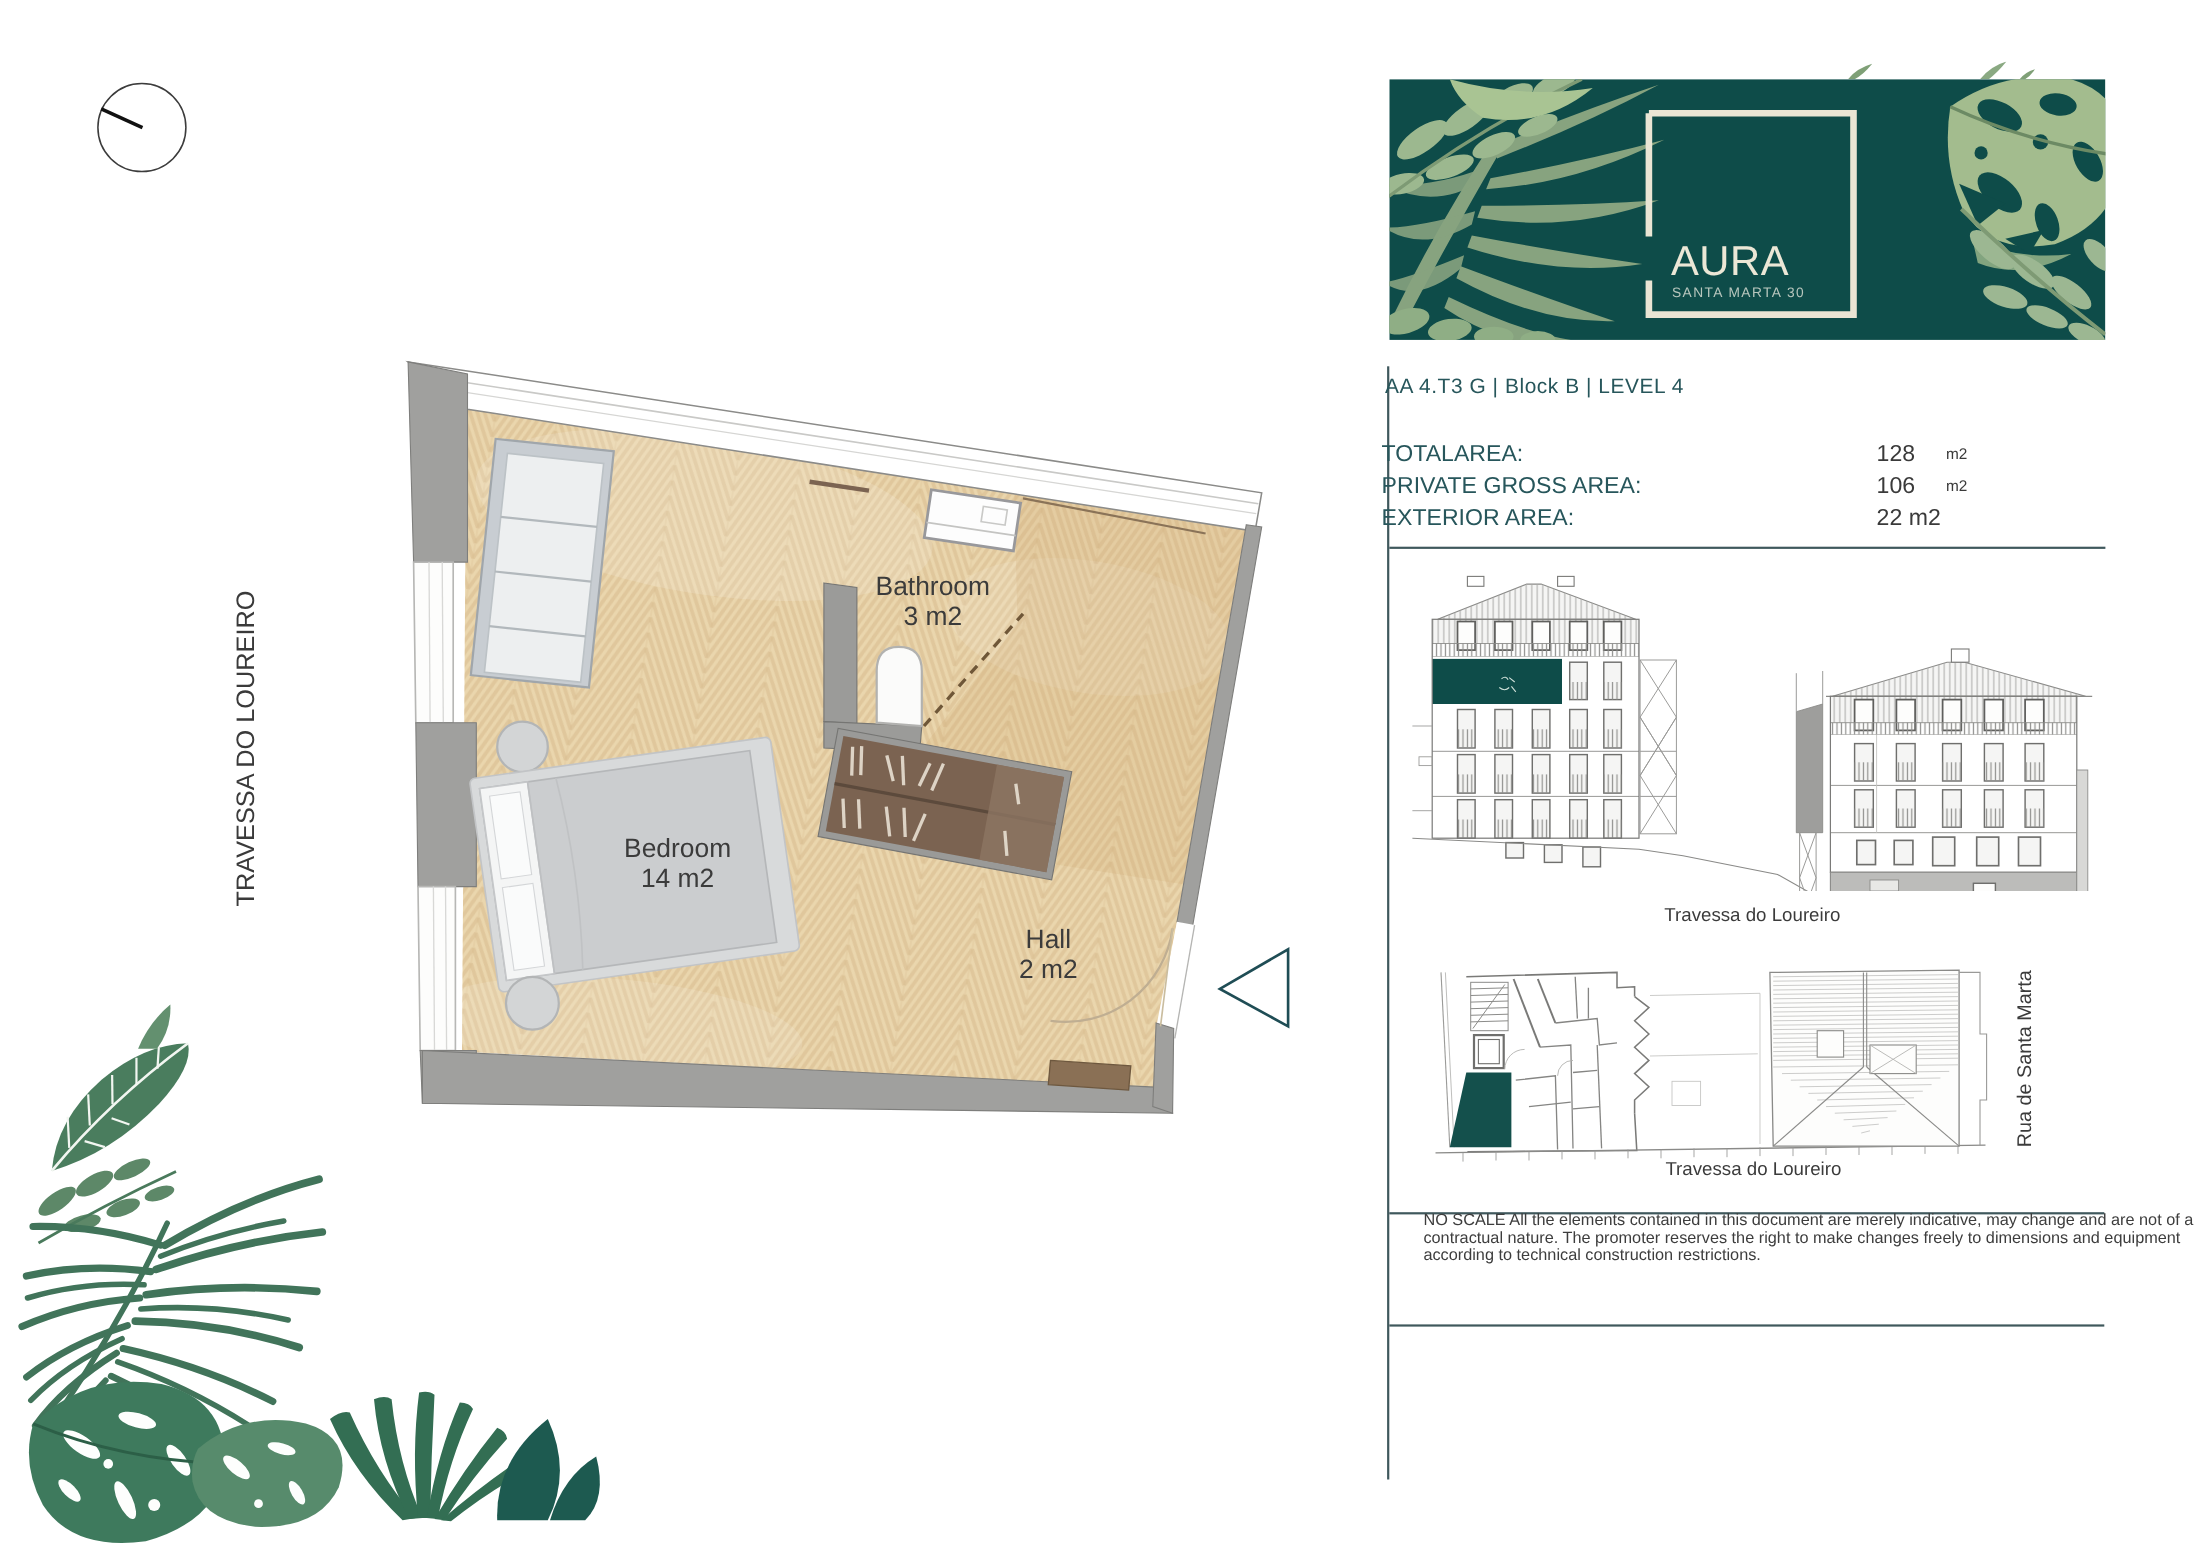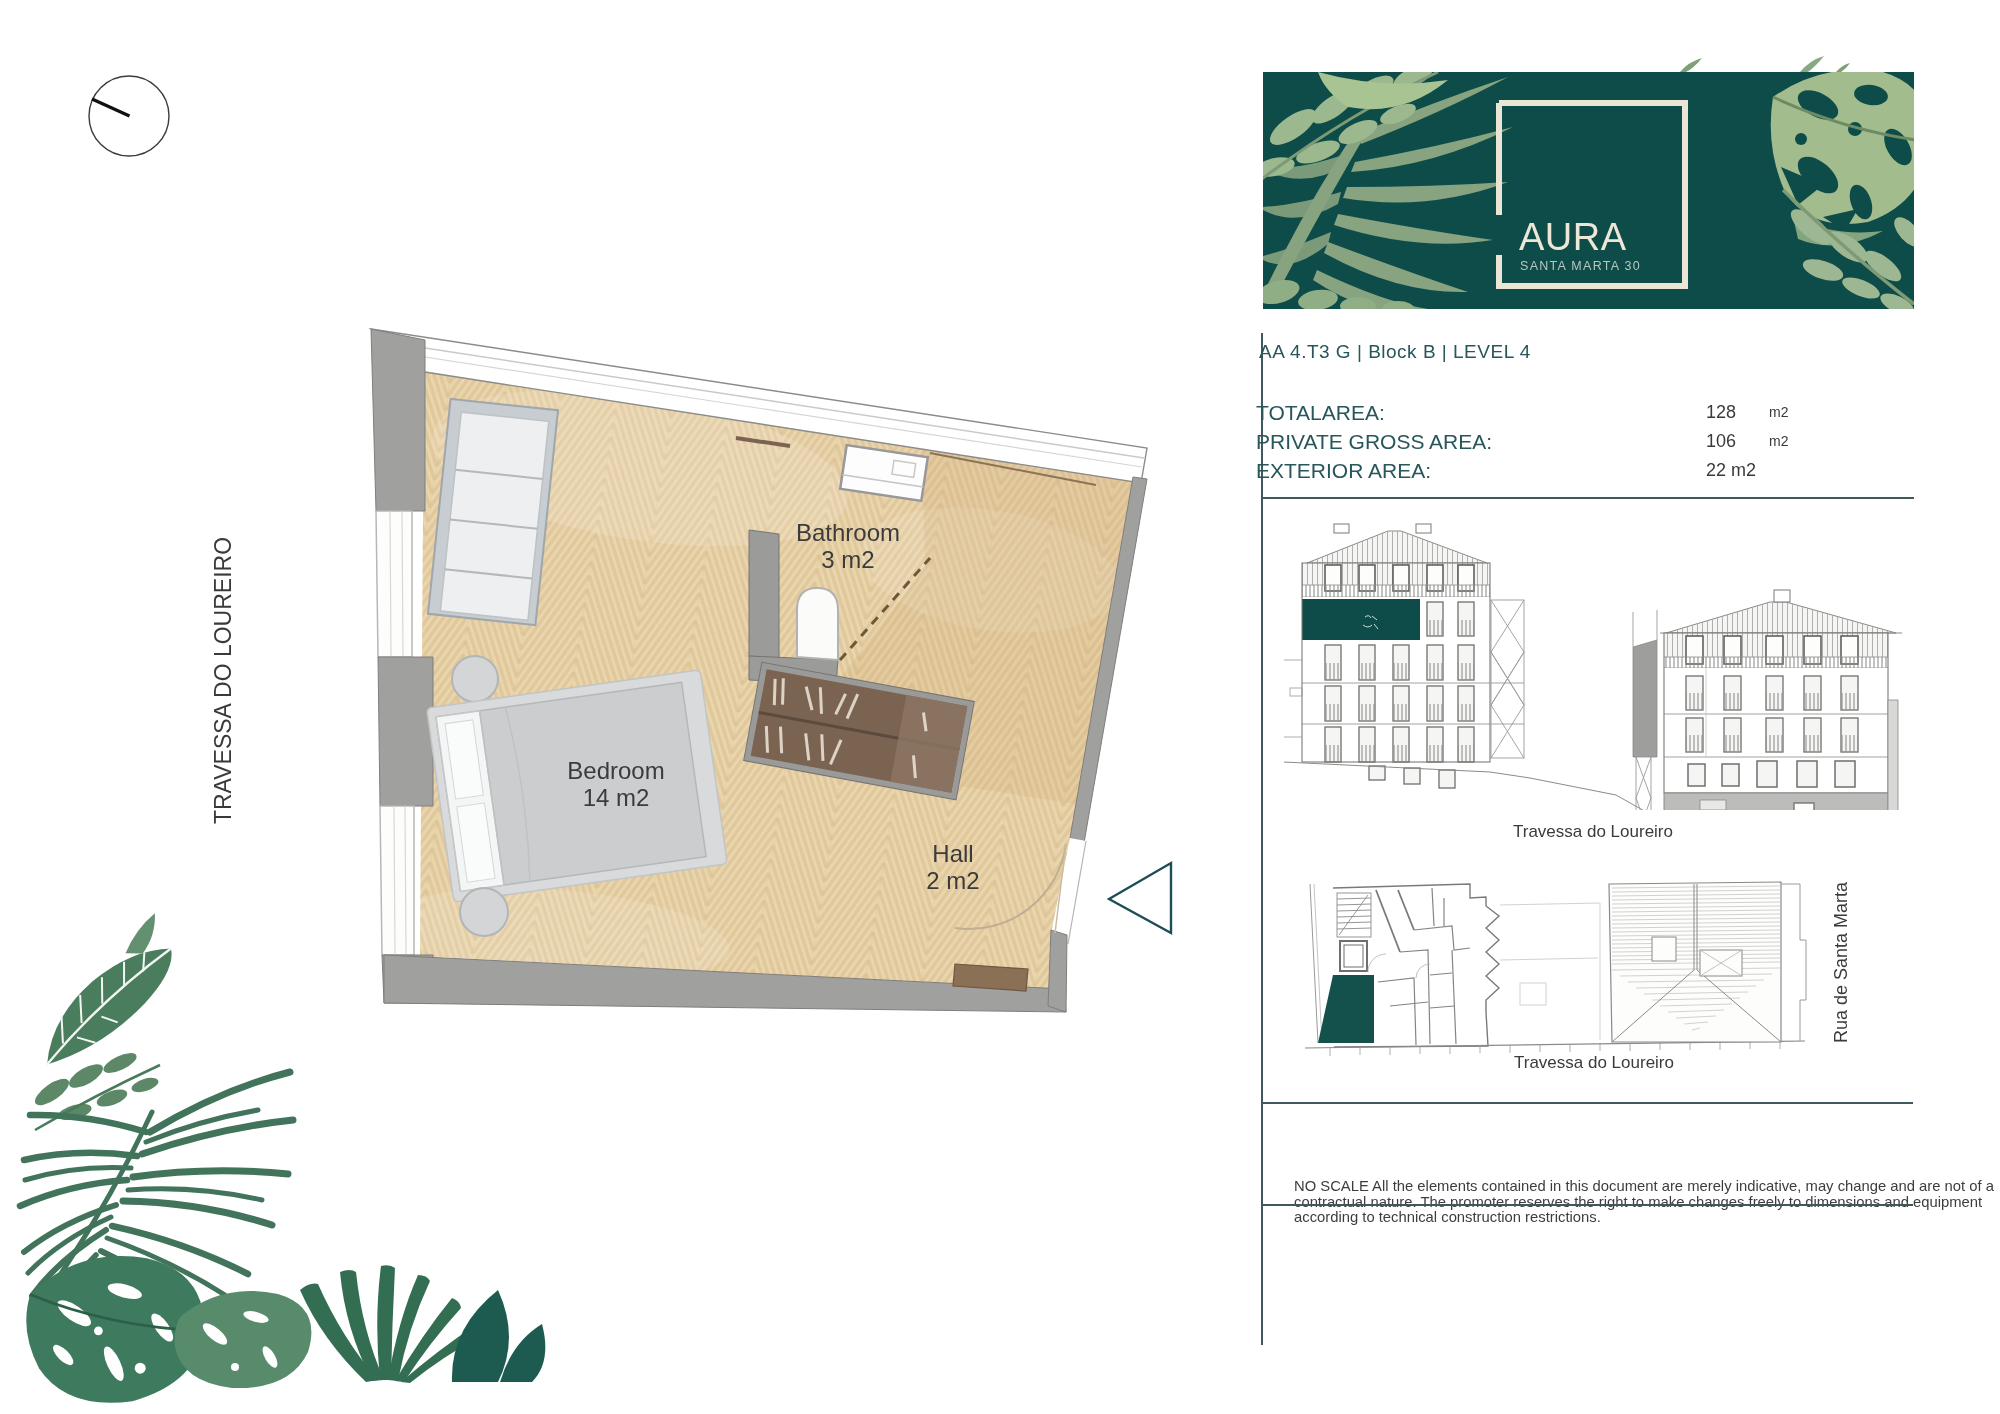--- a/index.html
+++ b/index.html
@@ -320,21 +320,21 @@
 
   <text x="256" y="178" font-size="38" fill="#ece7d6" letter-spacing="0.5">AURA</text>
   <text x="257" y="198" font-size="12.5" fill="#b7c6bd" letter-spacing="1.3">SANTA MARTA 30</text>
 </svg>
 
 <div class="abs" style="left:1259px;top:341px;font-size:19px;color:#27565b;letter-spacing:0.5px">AA 4.T3 G | Block B | LEVEL 4</div>
 
 <div class="abs" style="left:1256px;top:398px;font-size:21px;color:#27565b;line-height:29px">
   TOTALAREA:<br>PRIVATE GROSS AREA:<br>EXTERIOR AREA:
 </div>
-<div class="abs" style="left:1706px;top:398px;font-size:18px;color:#3a3a3a;line-height:29px">128<br>106<br>22 m2</div>
+<div class="abs" style="left:1706px;top:398px;font-size:21px;color:#3a3a3a;line-height:29px">128<br>106<br>22 m2</div>
 <div class="abs" style="left:1769px;top:398px;font-size:14px;color:#3a3a3a;line-height:29px">m2<br>m2</div>
 
 <div class="abs" style="left:1263px;top:497px;width:651px;height:2px;background:#3f585c"></div>
 
 <svg class="abs" style="left:1270px;top:520px" width="660" height="290" viewBox="1270 520 660 290">
   <defs>
     <pattern id="rh" width="5" height="8" patternUnits="userSpaceOnUse">
       <line x1="2.5" y1="0" x2="2.5" y2="8" stroke="#a8a8a6" stroke-width="0.9"></line>
     </pattern>
     <pattern id="bh" width="4" height="8" patternUnits="userSpaceOnUse">
@@ -653,19 +653,19 @@
 </svg>
 
 <div class="abs" style="left:1394px;top:1053px;width:400px;text-align:center;font-size:17px;color:#3b3b3b">Travessa do Loureiro</div>
 
 <div class="abs" style="left:1841px;top:968px;width:0;height:0">
   <div style="position:absolute;left:-200px;top:-16px;width:400px;text-align:center;transform:rotate(-90deg);font-size:18px;color:#3b3b3b;white-space:nowrap">Rua de Santa Marta</div>
 </div>
 
 <div class="abs" style="left:1263px;top:1102px;width:650px;height:2px;background:#3f585c"></div>
 
-<div class="abs" style="left:1294px;top:1179px;width:660px;font-size:14.8px;line-height:15.6px;color:#3d3d3d;white-space:nowrap">
+<div class="abs" style="left:1294px;top:1103px;width:660px;font-size:14.8px;line-height:15.6px;color:#3d3d3d;white-space:nowrap">
 NO SCALE All the elements contained in this document are merely indicative, may change and are not of a<br>
 contractual nature. The promoter reserves the right to make changes freely to dimensions and equipment<br>
 according to technical construction restrictions.
 </div>
 
 <div class="abs" style="left:1263px;top:1204px;width:650px;height:2px;background:#3f585c"></div>
 
 </body></html>

